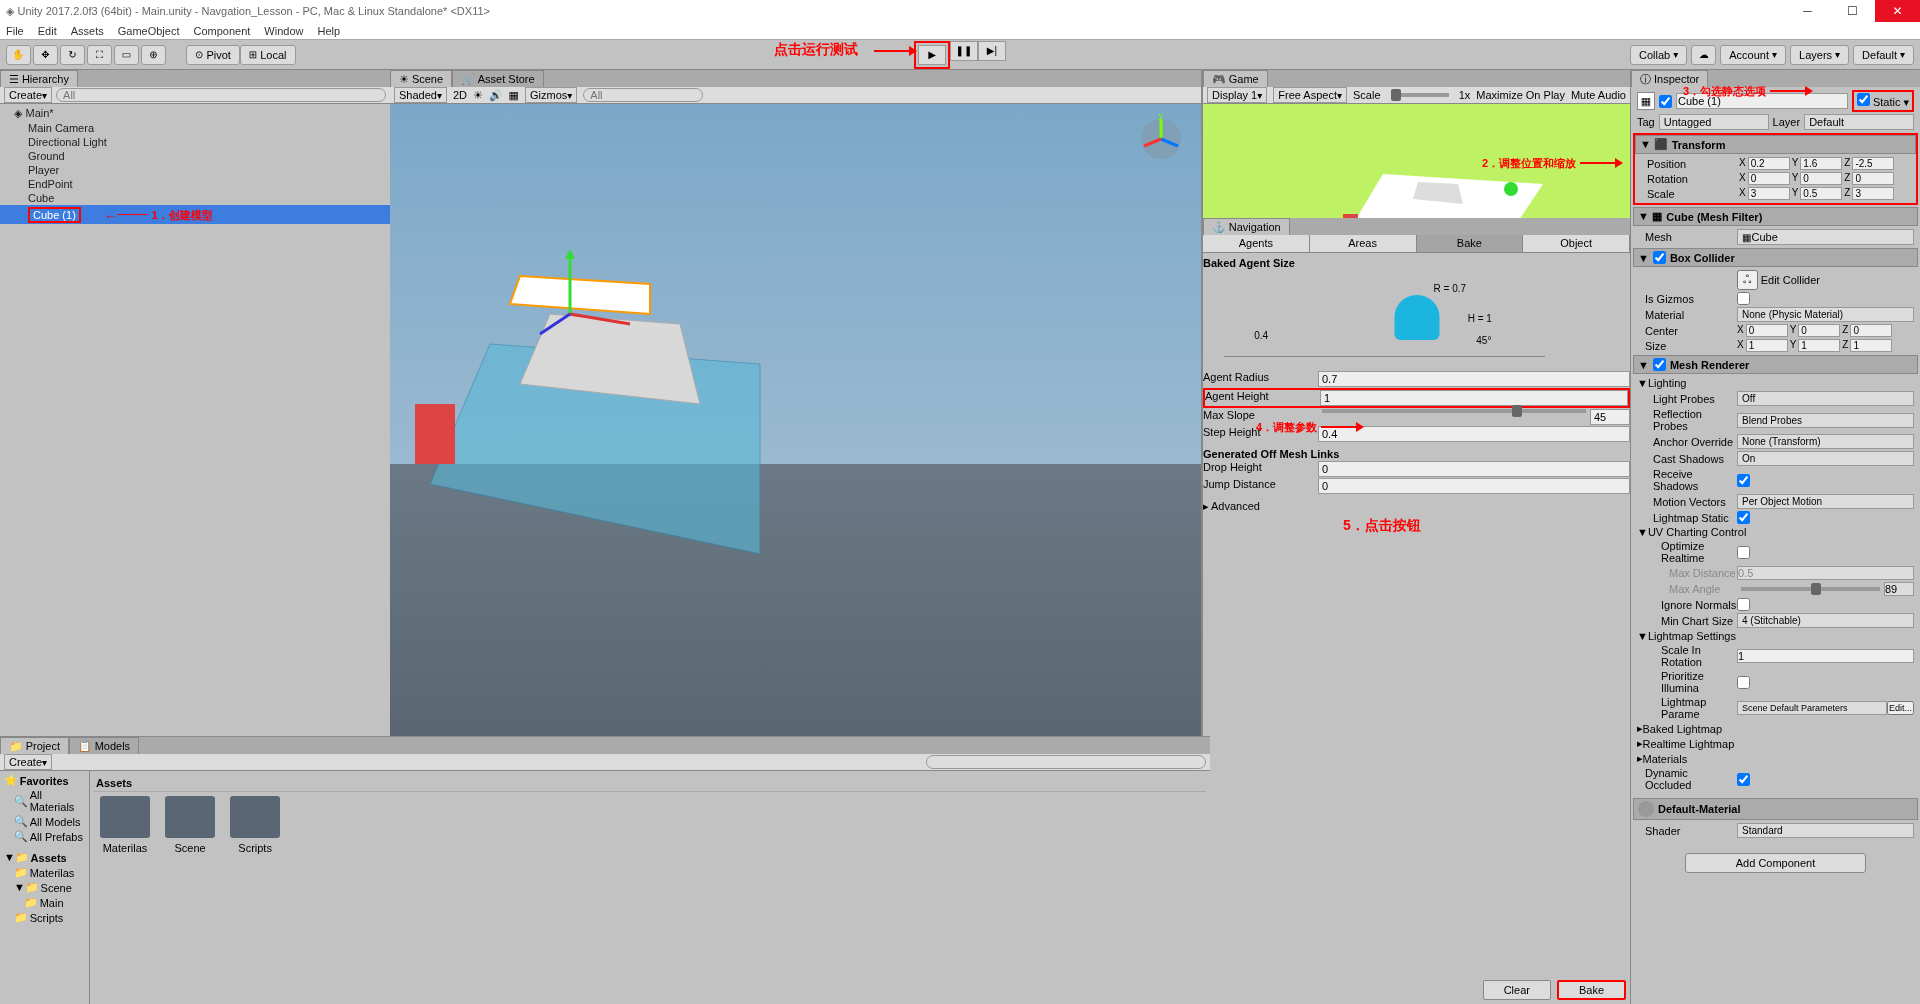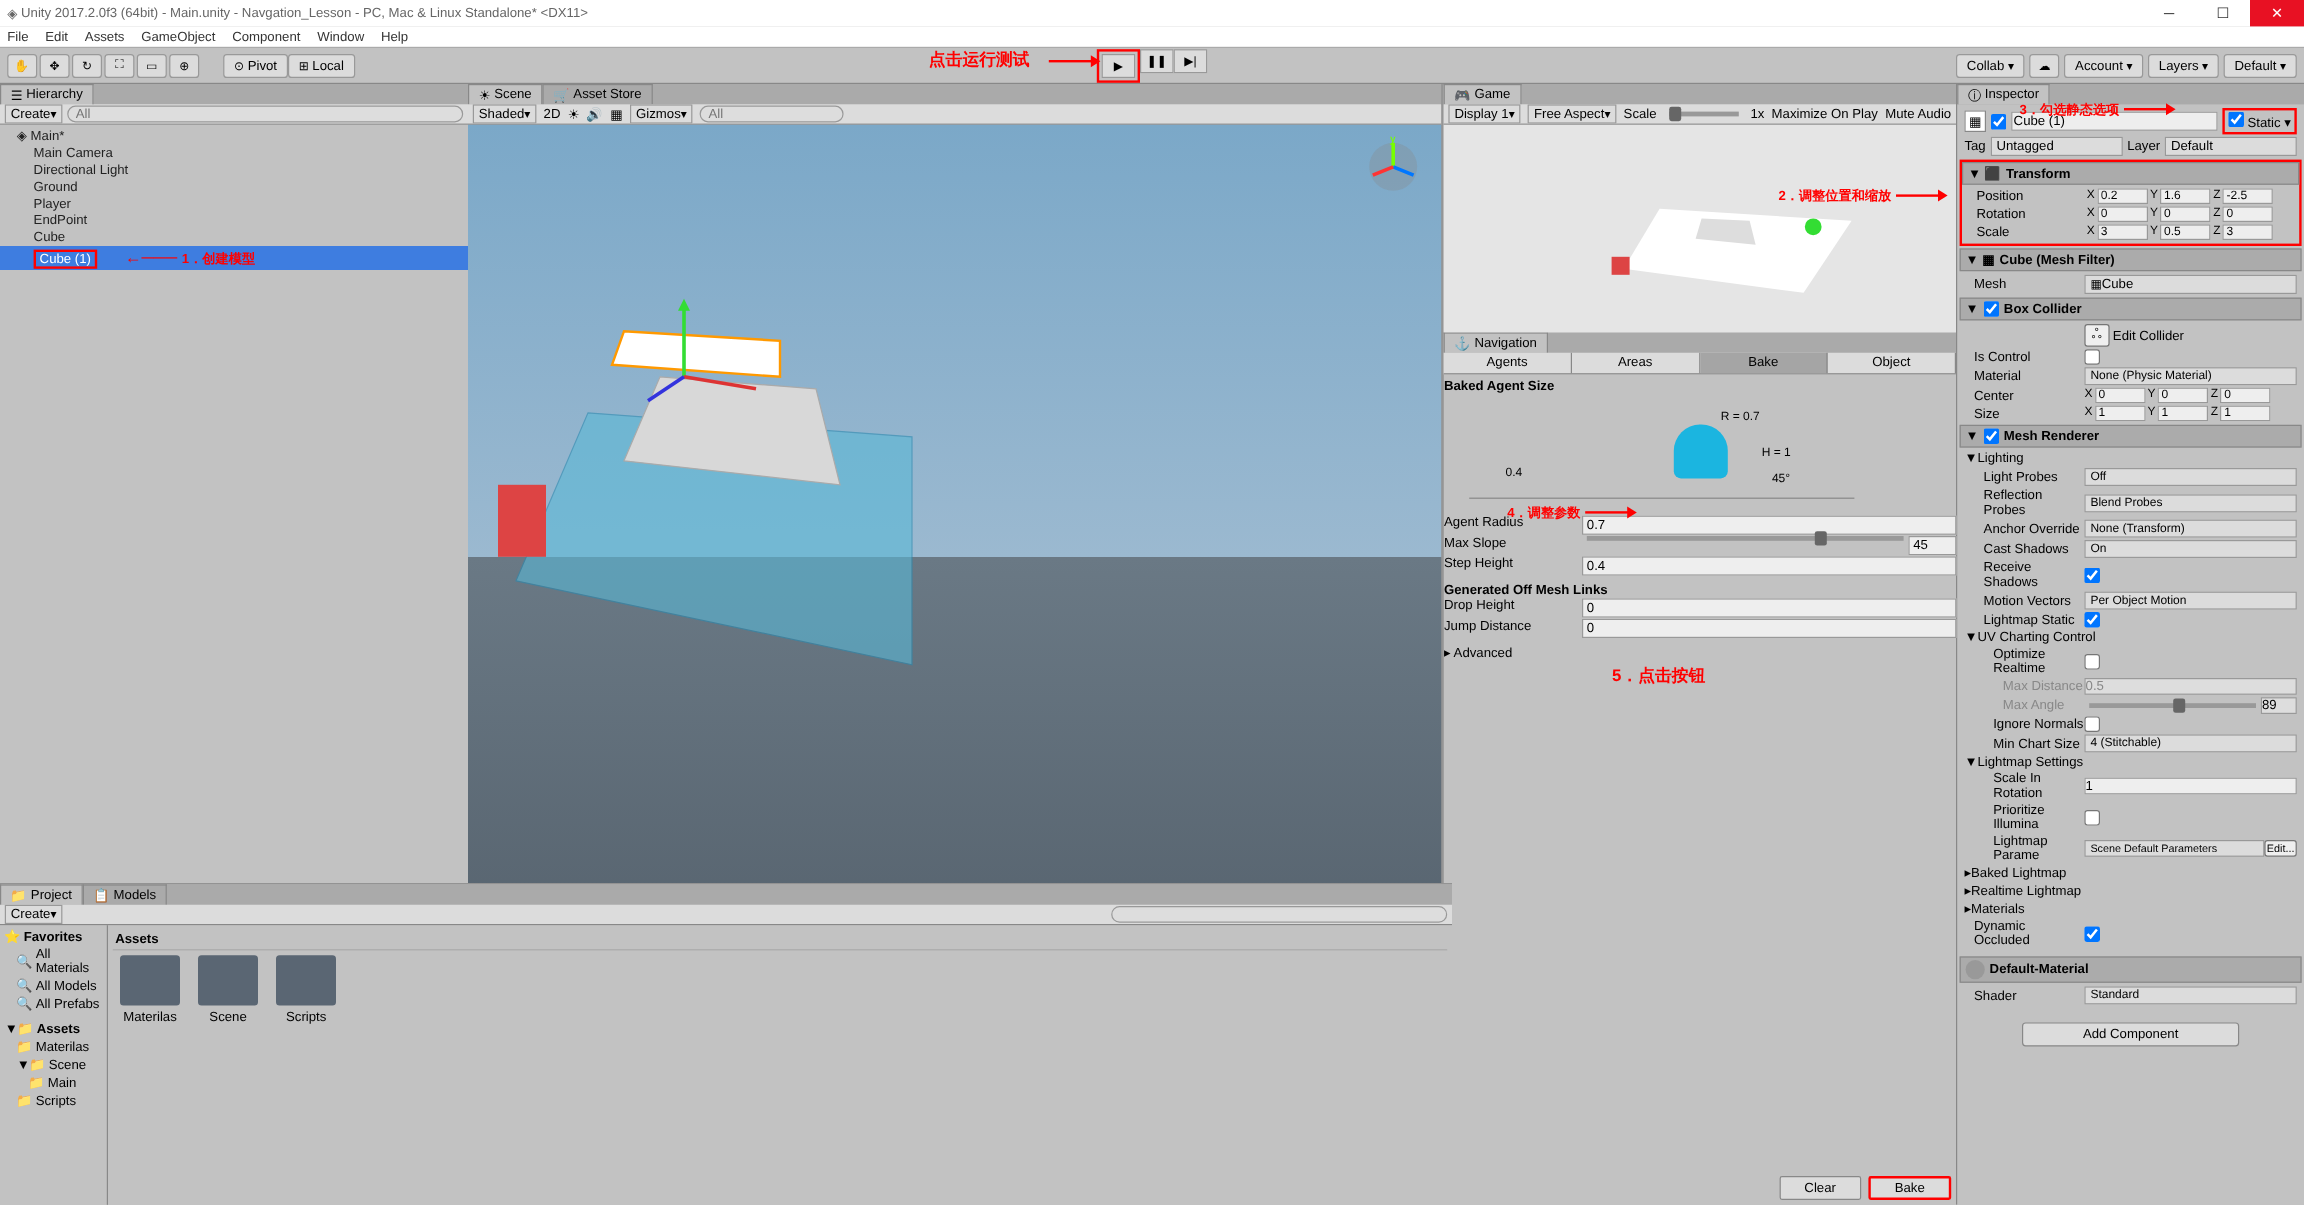--- a/index.html
+++ b/index.html
@@ -26,21 +26,21 @@
 .hier-body{flex:1;background:#c2c2c2;padding:2px 0;overflow:auto}
 .hier-item{padding:1px 4px 1px 14px;font-size:11px;color:#222}
 .hier-item.child{padding-left:28px}
 .hier-item.sel{background:#3e7de0;color:#fff}
 .hier-sel-box{border:2px solid red;display:inline-block;padding:0 3px}
 .center-col{flex:1;display:flex;flex-direction:column}
 .scene-tabs{height:17px;background:#aaa;display:flex}
 .scene-bar{height:17px;background:#dcdcdc;border-bottom:1px solid #888;display:flex;align-items:center;padding:0 4px;gap:6px;font-size:10px}
 .scene-view{flex:1;background:linear-gradient(#7ba8c8 0%,#9bb9d0 40%,#6a7985 40%,#4a5560 100%);position:relative}
 .game-col{width:428px;display:flex;flex-direction:column;border-left:1px solid #888}
-.game-view{height:173px;background:#e5e5e5;position:relative}
+.game-view{height:114px;background:#bef264;position:relative}
 .nav-tabs{display:flex;height:18px;background:#dcdcdc;border-bottom:1px solid #888}
 .nav-tab{flex:1;text-align:center;padding:2px;border-right:1px solid #888;font-size:11px}
 .nav-tab.active{background:#a5a5a5}
 .nav-body{flex:1;padding:4px 0;overflow:auto}
 .nav-row{display:flex;margin:1px 0;font-size:11px}
 .nav-label{width:115px}
 .nav-input{flex:1;background:#eee;border:1px solid #999;padding:1px 3px;font-size:11px}
 .nav-buttons{display:flex;justify-content:flex-end;gap:6px;padding:4px}
 .nav-btn{padding:2px 20px;background:#dcdcdc;border:1px solid #888;border-radius:2px;font-size:11px}
 .right-col{width:290px;background:#c2c2c2;display:flex;flex-direction:column;border-left:1px solid #888}
@@ -247,20 +247,24 @@
             <span style="position:absolute;left:54%;top:8px;font-size:10px">R = 0.7</span>
             <span style="position:absolute;left:62%;top:38px;font-size:10px">H = 1</span>
             <span style="position:absolute;left:64%;top:60px;font-size:10px">45°</span>
             <span style="position:absolute;left:12%;top:55px;font-size:10px">0.4</span>
             <div style="position:absolute;left:5%;bottom:8px;width:75%;height:1px;background:#888"></div>
           </div>
           <div class="nav-row">
               <span class="nav-label">Agent Radius</span>
               <input class="nav-input" value="0.7" style="">
             </div>
+          <div class="nav-row red-box">
+              <span class="nav-label">Agent Height</span>
+              <input class="nav-input" value="1" style="">
+            </div>
           <div class="nav-row">
               <span class="nav-label">Max Slope</span>
               <div class="slider-track">
                 <div class="slider-thumb" style="left:72%"></div>
               </div>
               <input class="nav-input" style="width: 40px; flex: 0 0 auto;" value="45">
             </div>
           <div class="nav-row">
               <span class="nav-label">Step Height</span>
               <input class="nav-input" value="0.4" style="">
@@ -352,21 +356,21 @@
           <div class="prop-row">
             <span class="prop-label">Mesh</span>
             <span class="dropdown" style="flex:1">▦ <span>Cube</span></span>
           </div>
         </div>
 
       <div class="comp-hdr">▼ <input type="checkbox" checked="" style=""> <span>Box Collider</span></div>
       <div class="comp-body">
         <div class="prop-row"><span class="prop-label"></span><button style="padding:1px 4px">ஃ</button>&nbsp;<span>Edit Collider</span></div>
         <div class="prop-row">
-            <span class="prop-label">Is Control</span>
+            <span class="prop-label">Is Gizmos</span>
             <input type="checkbox" style="">
           </div>
         <div class="prop-row">
             <span class="prop-label">Material</span>
             <span class="dropdown" style="flex:1">None (Physic Material)</span>
           </div>
         <div class="prop-row">
             <span class="prop-label">Center</span>
             <div class="xyz">
               <span>X</span>

